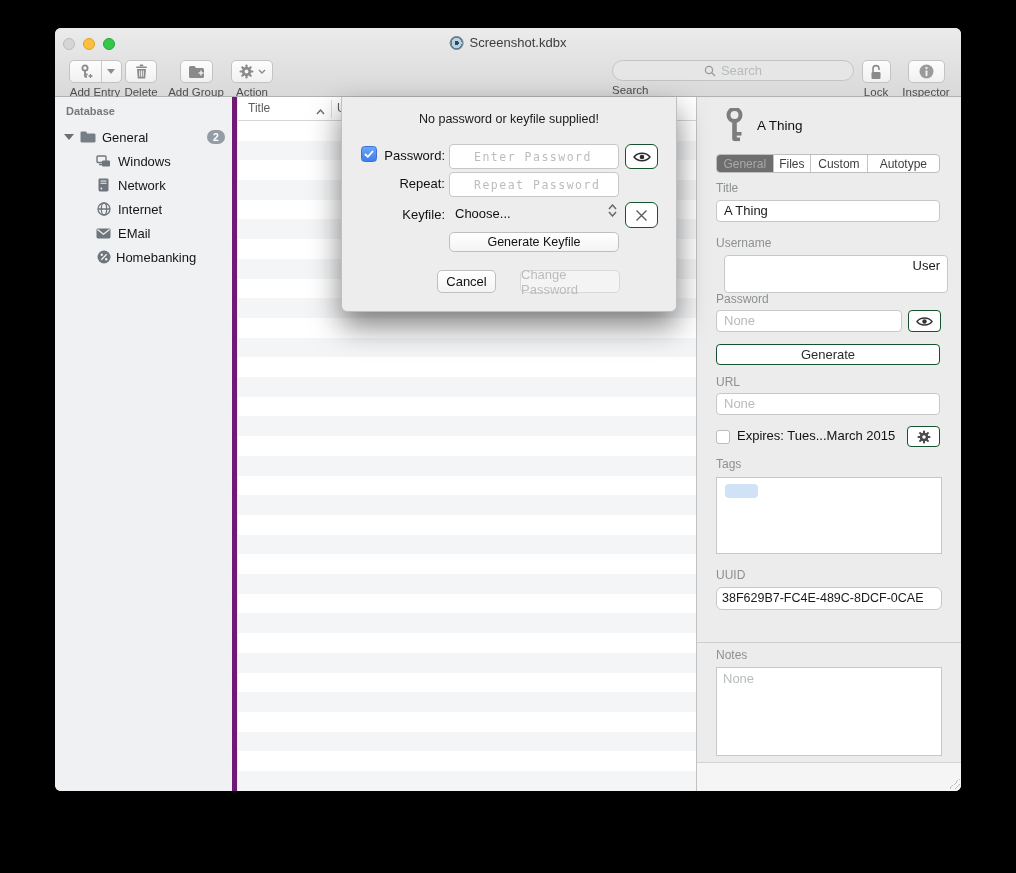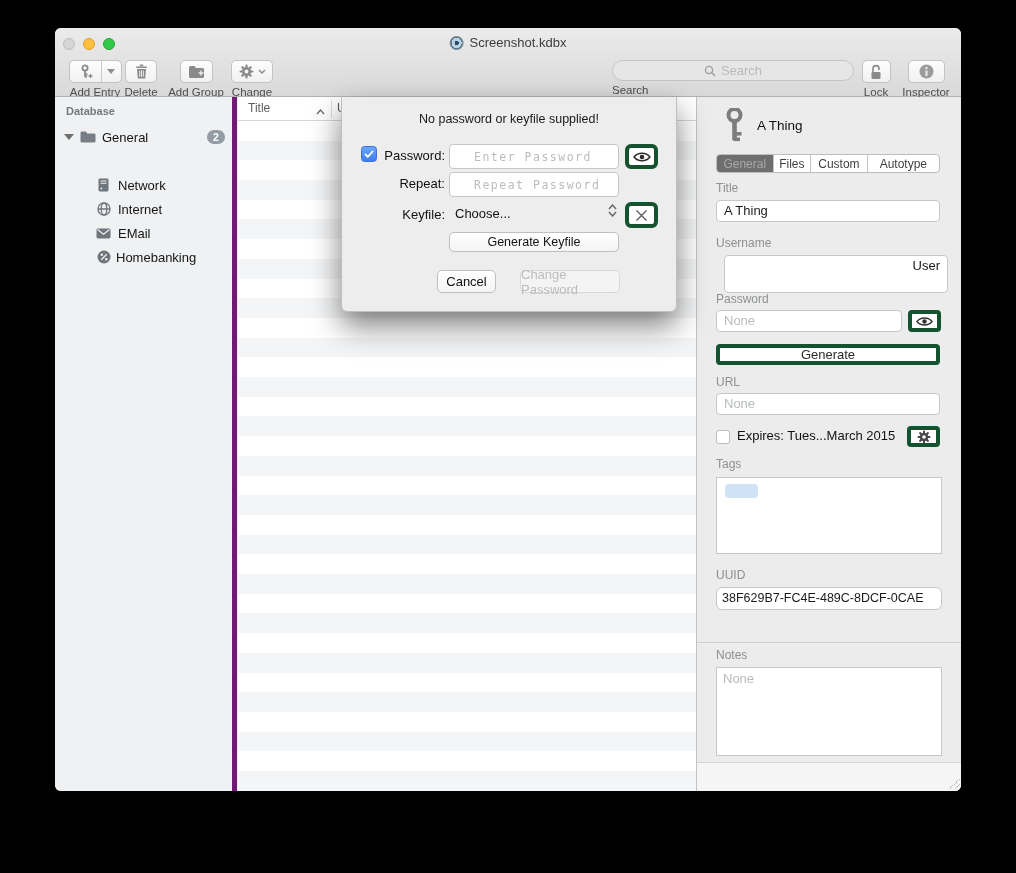--- a/index.html
+++ b/index.html
@@ -43,21 +43,21 @@
   .el-header .sort { position:absolute; left:78px; top:7px; }
   .el-header .col-sep { position:absolute; left:93px; top:3px; width:1px; height:18px; background:#dcdcdc; }
   .el-header .col-user { position:absolute; left:99px; top:4px; }
   .el-body { position:absolute; left:0; top:24px; width:458px; height:670px;
     background:repeating-linear-gradient(to bottom,#ffffff 0 19.7px,#f4f5f6 19.7px 39.4px); }
 
   .inspector { position:absolute; left:641px; top:0; width:265px; height:694px; background:#ececec; border-left:1px solid #c2c2c2; }
   .ins-label { position:absolute; font-size:12px; color:#8d9091; }
   .field { position:absolute; background:#fff; border:1px solid #c7c7c7; border-radius:4px; font-size:13px; color:#1a1a1a; padding:2px 7px; white-space:nowrap; overflow:hidden; }
   .field .ph, .ph { color:#b7bbbc; }
-  .bezel-btn { position:absolute; background:#fff; border:4px solid #14532d; border-radius:4px; display:flex; align-items:center; justify-content:center; font-size:13px; color:#2b2b2b; }
+  .bezel-btn { position:absolute; background:#fff; border:1px solid #14532d; border-radius:4px; display:flex; align-items:center; justify-content:center; font-size:13px; color:#2b2b2b; }
   .tabs { position:absolute; left:19px; top:57px; width:224px; height:19px; display:flex; border:1px solid #bdbdbd; border-radius:4px; background:#fff; overflow:hidden; font-size:12px; }
   .tab { display:flex; align-items:center; justify-content:center; color:#3f3f3f; border-right:1px solid #c4c4c4; }
   .tab:last-child { border-right:none; }
   .tab.sel { background:#6e6e6e; color:#a8a8a8; }
   .t-general{width:57px}.t-files{width:38px}.t-custom{width:57px}.t-auto{width:72px}
   .checkbox { position:absolute; width:14px; height:14px; background:#fff; border:1px solid #bdbdbd; border-radius:3px; }
   .tagsbox { position:absolute; left:19px; top:380px; width:226px; height:77px; background:#fff; border:1px solid #c7c7c7; }
   .tagpill { position:absolute; left:8px; top:6px; width:33px; height:14px; border-radius:4px; background:#cfe2f6; }
   .ins-div { position:absolute; left:0; width:265px; height:1px; background:#cfcfcf; }
   .notesbox { position:absolute; left:19px; top:570px; width:226px; height:89px; background:#fff; border:1px solid #c7c7c7; font-size:13px; padding:3px 6px; }
@@ -146,21 +146,21 @@
               <rect x="6.4" y="0.5" width="2.2" height="14" rx="1" transform="rotate(90 7.5 7.5)"></rect>
               <rect x="6.4" y="0.5" width="2.2" height="14" rx="1" transform="rotate(135 7.5 7.5)"></rect>
               <circle cx="7.5" cy="7.5" r="4.6"></circle>
             </g>
             <circle cx="7.5" cy="7.5" r="1.9" fill="#f5f5f5"></circle>
           </svg>
         <svg width="8" height="5" viewBox="0 0 8 5">
             <polyline points="1,1 4,4 7,1" fill="none" stroke="#8a8a8a" stroke-width="1.4"></polyline>
           </svg>
       </div>
-      <div class="tb-label">Change</div>
+      <div class="tb-label">Action</div>
     </div>
 
     <div class="search-wrap" style="left:557px;width:242px;">
       <div class="search-field">
         <svg width="12" height="12" viewBox="0 0 12 12">
             <circle cx="5" cy="5" r="3.6" fill="none" stroke="#9b9b9b" stroke-width="1.3"></circle>
             <path d="M7.8 7.8 L11 11" stroke="#9b9b9b" stroke-width="1.3"></path>
           </svg>
         <span class="ph">Search</span>
       </div>
@@ -197,20 +197,30 @@
         <span class="sb-tri"></span>
         <span class="sb-ico" style="margin-left:5px;">
           <svg width="16" height="12" viewBox="0 0 16 12">
               <path d="M0.5 2 a1.4 1.4 0 0 1 1.4 -1.4 h4 l1.4 1.8 h6.8 a1.4 1.4 0 0 1 1.4 1.4 v6.4 a1.4 1.4 0 0 1 -1.4 1.4 h-12.2 a1.4 1.4 0 0 1 -1.4 -1.4 Z" fill="#787e86"></path>
             </svg>
         </span>
         <span style="margin-left:6px;">General</span>
         <span class="badge">2</span>
       </div>
 
+      <div class="sb-row" style="top:52px;">
+        <span class="sb-ico" style="margin-left:40px;">
+          <svg width="15" height="13" viewBox="0 0 15 13">
+              <rect x="1" y="1" width="9" height="6.5" rx="1" fill="none" stroke="#6f757c" stroke-width="1.4"></rect>
+              <rect x="6" y="5.5" width="8" height="6" rx="1" fill="#6f757c"></rect>
+              <path d="M3 9.5 h3" stroke="#6f757c" stroke-width="1.4"></path>
+            </svg>
+        </span>
+        <span style="margin-left:6px;">Windows</span>
+      </div>
 
       <div class="sb-row" style="top:76px;">
         <span class="sb-ico" style="margin-left:40px;">
           <svg width="11" height="14" viewBox="0 0 11 14">
               <rect x="0.5" y="0.5" width="10" height="13" rx="1.4" fill="#6f757c"></rect>
               <path d="M2.5 3 h6 M2.5 5.2 h6" stroke="#f0f1f2" stroke-width="1.1"></path>
               <circle cx="3.4" cy="10.5" r="0.9" fill="#f0f1f2"></circle>
             </svg>
         </span>
         <span style="margin-left:6px;">Network</span>

